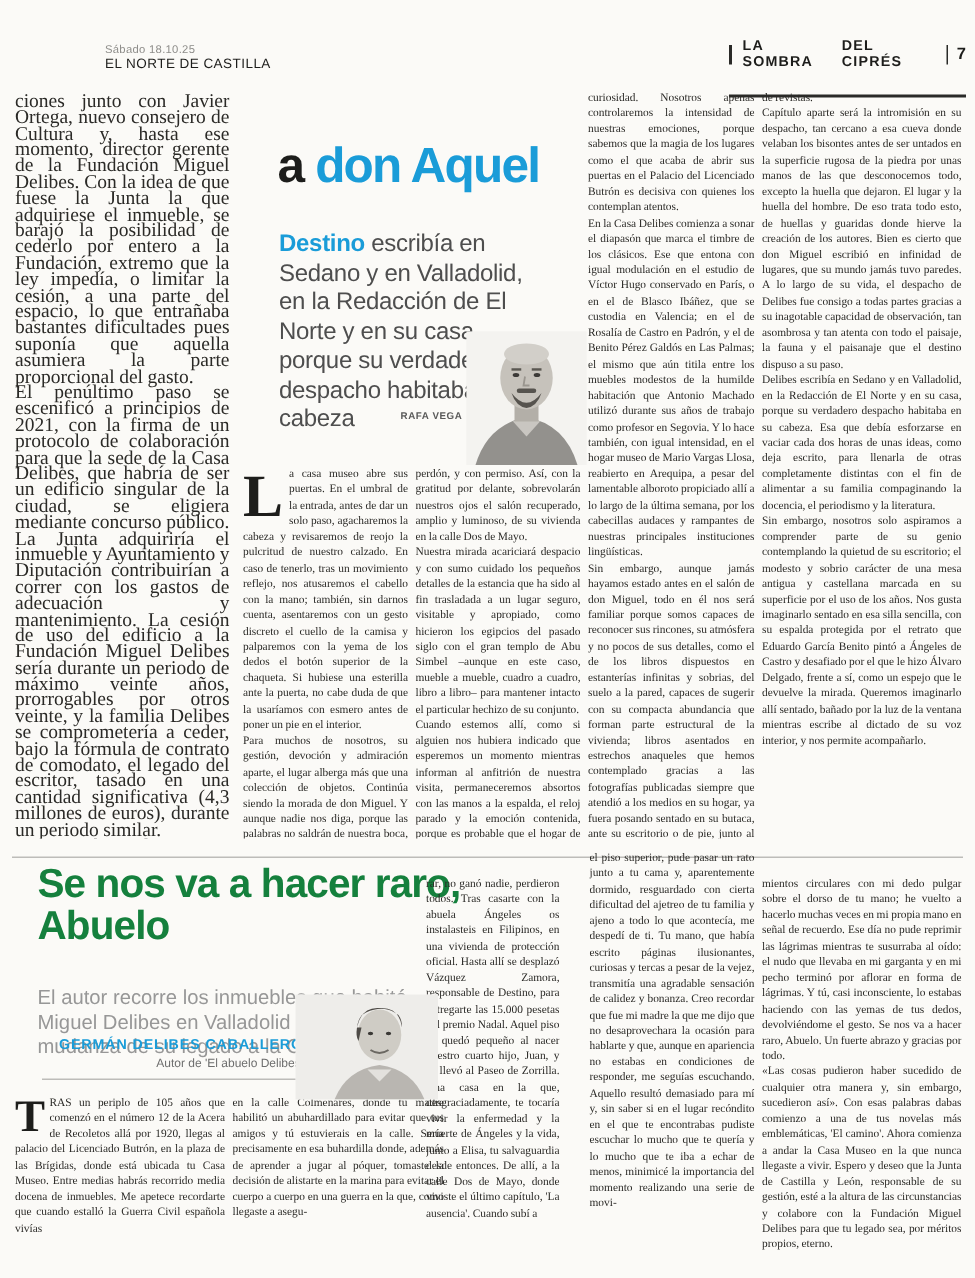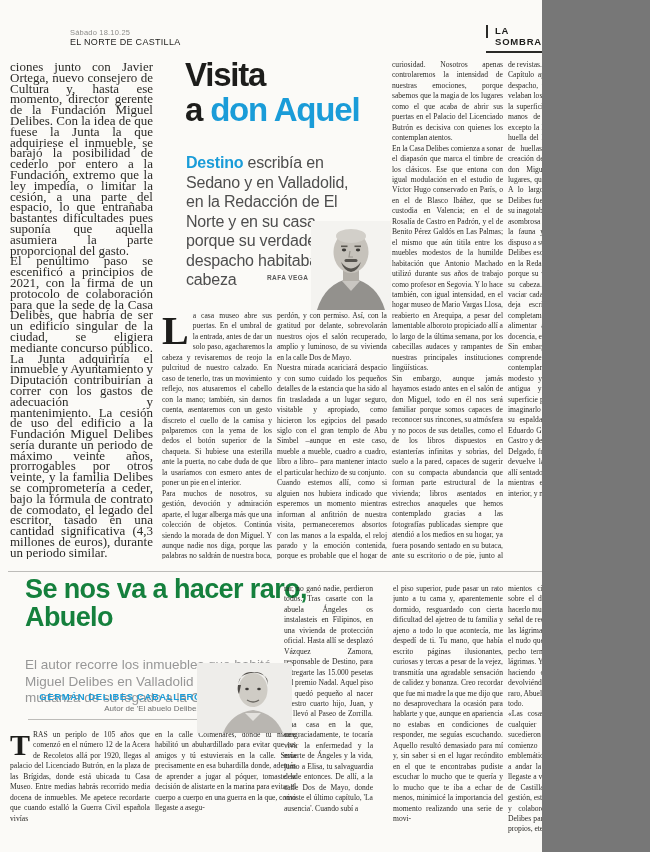--- a/index.html
+++ b/index.html
@@ -1,38 +1,38 @@
 <!DOCTYPE html>
 <html lang="es" style="--accent: #1a9cd8;"><head>
 <meta charset="utf-8">
 <style>
   *{margin:0;padding:0;box-sizing:border-box}
   body{margin:0;background:#777}
-  .page{position:relative;width:542px;height:852px;background:#fbfaf7;
+  .page{position:relative;width:650px;height:852px;background:#fbfaf7;
         font-family:"Liberation Sans",sans-serif;color:#262624;overflow:hidden}
   .abs{position:absolute}
   .serifcol{font-family:"Liberation Serif",serif;font-size:7.6px;line-height:10.45px;
             text-align:justify;color:#2b2a27;overflow:hidden;word-spacing:-0.2px;hyphens:auto}
   .coltext{white-space:pre-line}
   .dropcap{float:left;font-family:"Liberation Serif",serif;font-weight:bold;
            font-size:40px;line-height:33px;padding:3px 4px 0 0;color:#1d1d1b}
   .dropcap.small{font-size:30px;line-height:25px;padding:2px 3px 0 0}
   .main-head{font-weight:bold;font-size:33px;line-height:35px;letter-spacing:-1.2px;color:#1d1d1b}
   .blue{color:var(--accent)}
   .standfirst{font-size:16px;line-height:19.5px;color:#4e4e4e;letter-spacing:-0.2px}
   .standfirst b{color:var(--accent)}
   .sec-head{font-weight:bold;font-size:27px;line-height:28px;letter-spacing:-0.6px;color:#15803d}
   .sec-standfirst{font-size:13.5px;line-height:16.5px;color:#979797}
   .byline{text-align:right}
   .byline-name{font-weight:bold;font-size:9.5px;letter-spacing:0.6px;color:var(--accent)}
   .byline-role{font-size:8px;color:#6e6e6e;margin-top:2px}
   .credit{font-size:6.5px;font-weight:bold;letter-spacing:0.4px;color:#5a5a5a}
   .masthead-date{font-size:7.5px;color:#8e8d8a;letter-spacing:0.2px}
   .masthead-name{font-size:9px;font-weight:normal;letter-spacing:0.3px;color:#1d1d1b}
-  .section-box{display:flex;border-bottom:2px solid #2a2a28;padding-bottom:4px}
+  .section-box{display:flex;align-items:center;border-bottom:2px solid #2a2a28;padding-bottom:16px}
   .vbar{border-left:2px solid #2a2a28;height:13px;margin-right:7px}
   .vbar2{border-left:1.5px solid #2a2a28;height:13px;margin:0 6px 0 8px}
   .section-label{font-weight:bold;font-size:9.5px;letter-spacing:0.8px;color:#1d1d1b}
   .pagenum{font-weight:bold;font-size:11px;color:#1d1d1b}
   .hrule{background:#bdbcb9;height:1px}
   .photo{background:#f3f2ef;z-index:2}
 </style>
 </head>
 <body>
 
@@ -48,21 +48,21 @@
     <span class="pagenum">7</span>
   </div>
 
   <div class="abs serifcol" style="left:10px;top:62px;width:143px;height:497px;font-size:13px;line-height:10.8px">
     <span class="coltext">ciones junto con Javier Ortega, nuevo consejero de Cultura y, hasta ese momento, director gerente de la Fundación Miguel Delibes. Con la idea de que fuese la Junta la que adquiriese el inmueble, se barajó la posibilidad de cederlo por entero a la Fundación, extremo que la ley impedía, o limitar la cesión, a una parte del espacio, lo que entrañaba bastantes dificultades pues suponía que aquella asumiera la parte proporcional del gasto.
 El penúltimo paso se escenificó a principios de 2021, con la firma de un protocolo de colaboración para que la sede de la Casa Delibes, que habría de ser un edificio singular de la ciudad, se eligiera mediante concurso público. La Junta adquiriría el inmueble y Ayuntamiento y Diputación contribuirían a correr con los gastos de adecuación y mantenimiento. La cesión de uso del edificio a la Fundación Miguel Delibes sería durante un periodo de máximo veinte años, prorrogables por otros veinte, y la familia Delibes se comprometería a ceder, bajo la fórmula de contrato de comodato, el legado del escritor, tasado en una cantidad significativa (4,3 millones de euros), durante un periodo similar.
 Así estaban las cosas cuando en diciembre de 2021 explotó la crisis entre PP y Cs y Fernández Mañueco anunció, por sorpresa, la convocatoria de elecciones anticipadas. Sería el nuevo gobierno resultante, sustentado sobre el pacto PP-VOX, el encargado de cerrar el proceso mediante una decisión tomada directamente por el consejero de Cultura, Gonzalo Santonja, que en septiembre de 2022 anunciaba el emplazamiento de la Casa Delibes en el Palacio del Licenciado Butrón, en la Plaza de Santa Brígida, sede también del Archivo General de Castilla y León y de la Dirección General de Políticas Culturales.</span>
   </div>
 
   <h1 class="abs main-head" style="left:185px;top:57px;width:210px">
-    <span>Visita</span><br>
+    <br>
     <span>a </span><span class="blue">don Aquel</span>
   </h1>
 
   <p class="abs standfirst" style="left:186px;top:153px;width:180px">
     <b>Destino</b><span> escribía en Sedano y en Valladolid, en la Redacción de El Norte y en su casa, porque su verdadero despacho habitaba en su cabeza</span>
   </p>
 
   <div class="abs credit" style="left:267px;top:274px">RAFA VEGA</div>
 
   <div class="abs photo" style="left:311px;top:221px;width:80px;height:89px">
@@ -139,21 +139,21 @@
   </div>
 
   <div class="abs serifcol" style="left:155px;top:730px;width:141px;height:119px">
     <span class="coltext">en la calle Colmenares, donde tu madre habilitó un abuhardillado para evitar que tus amigos y tú estuvierais en la calle. Sería precisamente en esa buhardilla donde, además de aprender a jugar al póquer, tomaste la decisión de alistarte en la marina para evitar el cuerpo a cuerpo en una guerra en la que, como llegaste a asegu-</span>
   </div>
 
   <div class="abs serifcol" style="left:284px;top:584px;width:89px;height:266px">
     <span class="coltext">rar, no ganó nadie, perdieron todos. Tras casarte con la abuela Ángeles os instalasteis en Filipinos, en una vivienda de protección oficial. Hasta allí se desplazó Vázquez Zamora, responsable de Destino, para entregarte las 15.000 pesetas del premio Nadal. Aquel piso se quedó pequeño al nacer vuestro cuarto hijo, Juan, y os llevó al Paseo de Zorrilla. Una casa en la que, desgraciadamente, te tocaría vivir la enfermedad y la muerte de Ángeles y la vida, junto a Elisa, tu salvaguardia desde entonces. De allí, a la calle Dos de Mayo, donde viviste el último capítulo, 'La ausencia'. Cuando subí a</span>
   </div>
 
-  <div class="abs serifcol" style="left:393px;top:584px;width:110px;height:266px">
+  <div class="abs serifcol" style="left:393px;top:567px;width:110px;height:266px">
     <span class="coltext">el piso superior, pude pasar un rato junto a tu cama y, aparentemente dormido, resguardado con cierta dificultad del ajetreo de tu familia y ajeno a todo lo que acontecía, me despedí de ti. Tu mano, que había escrito páginas ilusionantes, curiosas y tercas a pesar de la vejez, transmitía una agradable sensación de calidez y bonanza. Creo recordar que fue mi madre la que me dijo que no desaprovechara la ocasión para hablarte y que, aunque en apariencia no estabas en condiciones de responder, me seguías escuchando. Aquello resultó demasiado para mí y, sin saber si en el lugar recóndito en el que te encontrabas pudiste escuchar lo mucho que te quería y lo mucho que te iba a echar de menos, minimicé la importancia del momento realizando una serie de movi-</span>
   </div>
 
   <div class="abs serifcol" style="left:508px;top:584px;width:133px;height:266px">
     <span class="coltext">mientos circulares con mi dedo pulgar sobre el dorso de tu mano; he vuelto a hacerlo muchas veces en mi propia mano en señal de recuerdo. Ese día no pude reprimir las lágrimas mientras te susurraba al oído: el nudo que llevaba en mi garganta y en mi pecho terminó por aflorar en forma de lágrimas. Y tú, casi inconsciente, lo estabas haciendo con las yemas de tus dedos, devolviéndome el gesto. Se nos va a hacer raro, Abuelo. Un fuerte abrazo y gracias por todo.
 «Las cosas pudieron haber sucedido de cualquier otra manera y, sin embargo, sucedieron así». Con esas palabras dabas comienzo a una de tus novelas más emblemáticas, 'El camino'. Ahora comienza a andar la Casa Museo en la que nunca llegaste a vivir. Espero y deseo que la Junta de Castilla y León, responsable de su gestión, esté a la altura de las circunstancias y colabore con la Fundación Miguel Delibes para que tu legado sea, por méritos propios, eterno.</span>
   </div>
 
 </div>
 

